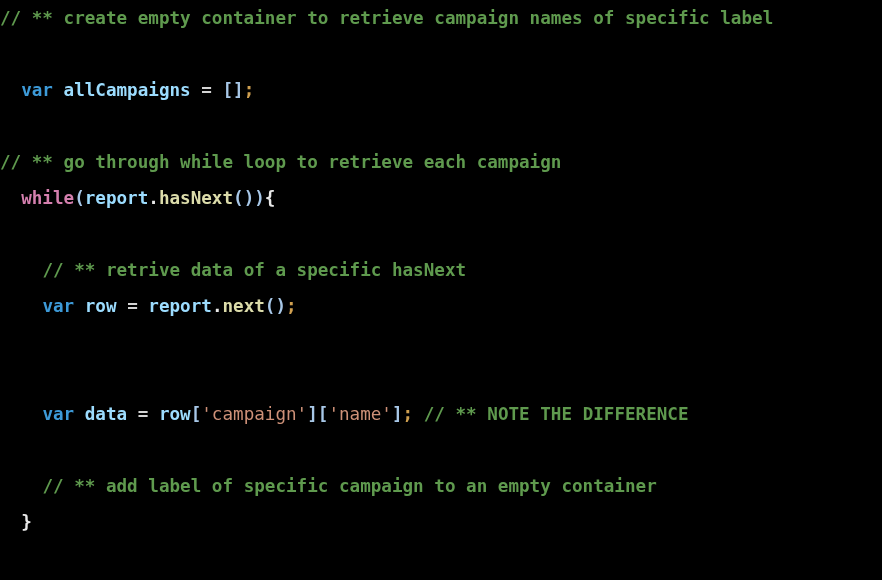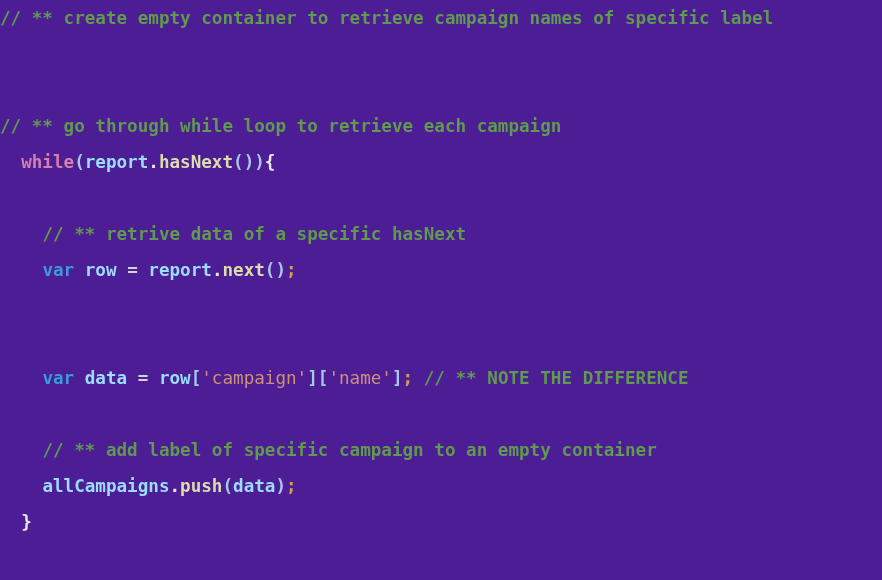--- a/index.html
+++ b/index.html
@@ -43,28 +43,28 @@
   .c-string   { color: #ce9178; font-weight: normal; }
   .c-punct    { color: #e8e8e8; font-weight: bold; }
   .c-bracket  { color: #a8c8e8; font-weight: bold; }
   .c-semi     { color: #d0a050; font-weight: bold; }
   .c-op       { color: #d4d4d4; font-weight: bold; }
   .c-brace    { color: #e8e8e8; font-weight: bold; }
 </style>
 </head>
 <body>
 
-<div id="code-editor" style="background: #4c1d95;">
+<div id="code-editor" style="background: #000000;">
     <div class="code-line wrap-line"><span class="tok c-comment">// ** create empty container to retrieve campaign names of specific label</span></div>
+    <div class="code-line"><span class="tok c-op">  </span><span class="tok c-keyword">var</span><span class="tok c-op"> </span><span class="tok c-var">allCampaigns</span><span class="tok c-op"> </span><span class="tok c-op">=</span><span class="tok c-op"> </span><span class="tok c-bracket">[]</span><span class="tok c-semi">;</span></div>
     <div class="code-line">&nbsp;</div>
     <div class="code-line"><span class="tok c-comment">// ** go through while loop to retrieve each campaign</span></div>
     <div class="code-line"><span class="tok c-op">  </span><span class="tok c-control">while</span><span class="tok c-bracket">(</span><span class="tok c-var">report</span><span class="tok c-punct">.</span><span class="tok c-func">hasNext</span><span class="tok c-bracket">()</span><span class="tok c-bracket">)</span><span class="tok c-brace">{</span></div>
     <div class="code-line">&nbsp;</div>
     <div class="code-line"><span class="tok c-op">    </span><span class="tok c-comment">// ** retrive data of a specific hasNext</span></div>
     <div class="code-line"><span class="tok c-op">    </span><span class="tok c-keyword">var</span><span class="tok c-op"> </span><span class="tok c-var">row</span><span class="tok c-op"> </span><span class="tok c-op">=</span><span class="tok c-op"> </span><span class="tok c-var">report</span><span class="tok c-punct">.</span><span class="tok c-func">next</span><span class="tok c-bracket">()</span><span class="tok c-semi">;</span></div>
     <div class="code-line">&nbsp;</div>
     <div class="code-line"><span class="tok c-op">    </span></div>
     <div class="code-line"><span class="tok c-op">    </span><span class="tok c-keyword">var</span><span class="tok c-op"> </span><span class="tok c-var">data</span><span class="tok c-op"> </span><span class="tok c-op">=</span><span class="tok c-op"> </span><span class="tok c-var">row</span><span class="tok c-bracket">[</span><span class="tok c-string">'campaign'</span><span class="tok c-bracket">]</span><span class="tok c-bracket">[</span><span class="tok c-string">'name'</span><span class="tok c-bracket">]</span><span class="tok c-semi">;</span><span class="tok c-op"> </span><span class="tok c-comment">// ** NOTE THE DIFFERENCE</span></div>
     <div class="code-line">&nbsp;</div>
     <div class="code-line"><span class="tok c-op">    </span><span class="tok c-comment">// ** add label of specific campaign to an empty container</span></div>
-    <div class="code-line"><span class="tok c-op">    </span><span class="tok c-var">allCampaigns</span><span class="tok c-punct">.</span><span class="tok c-func">push</span><span class="tok c-bracket">(</span><span class="tok c-var">data</span><span class="tok c-bracket">)</span><span class="tok c-semi">;</span></div>
     <div class="code-line"><span class="tok c-op">  </span><span class="tok c-brace">}</span></div>
   </div>
 
 </body></html>

